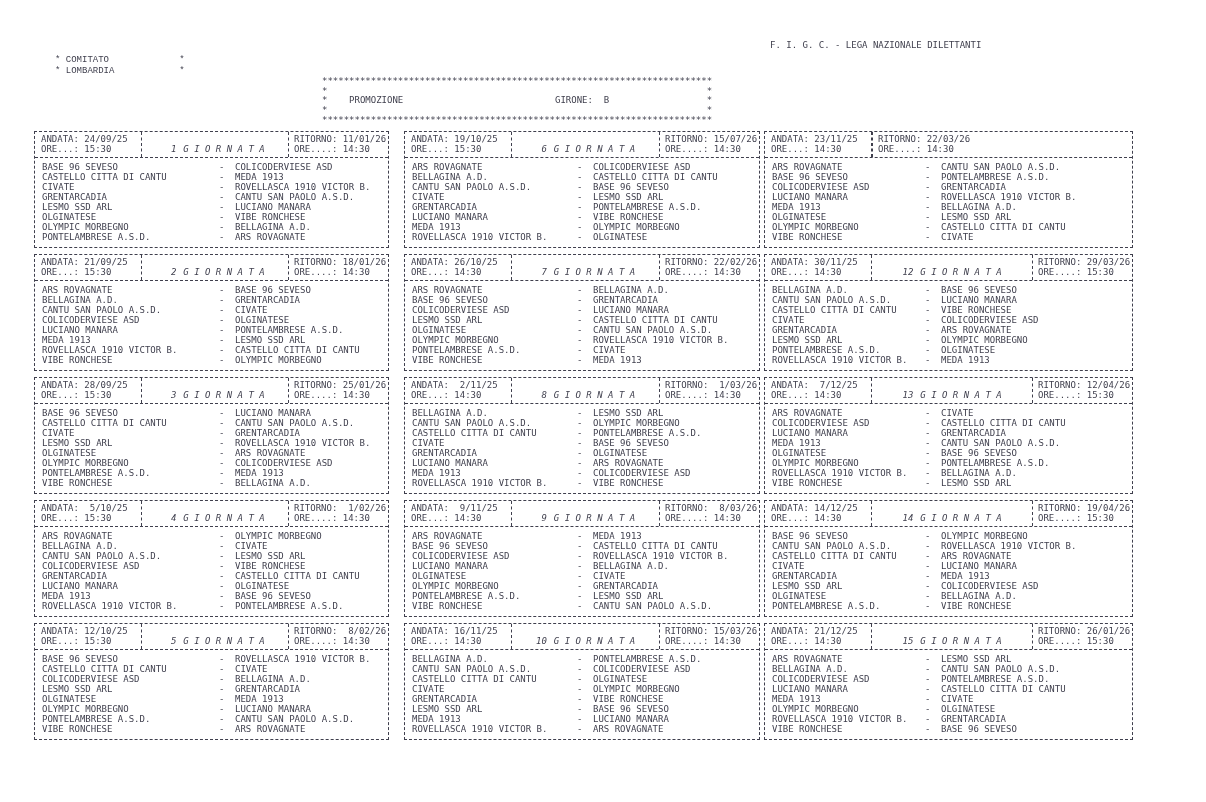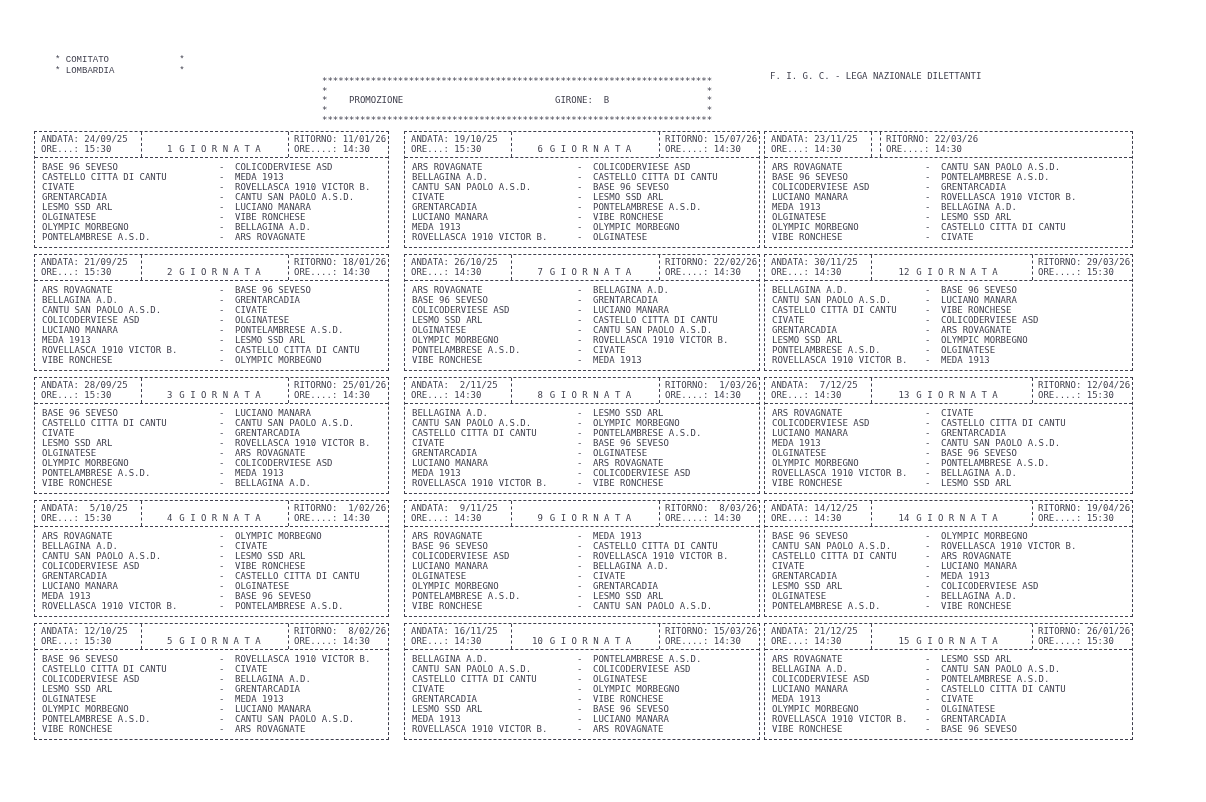--- a/index.html
+++ b/index.html
@@ -5,34 +5,34 @@
   :root{ --fg:#3f3f4d; --bg:#ffffff; }
   html,body{margin:0;padding:0;}
   body{
     width:1206px;height:802px;position:relative;overflow:hidden;
     background:var(--bg);color:var(--fg);
     font-family:"DejaVu Sans Mono","Liberation Mono",monospace;
     font-size:9px;
   }
   .pre{white-space:pre;}
   .comitato{position:absolute;left:55px;top:55px;line-height:11px;font-family:Liberation Mono, monospace;}
-  .figc{position:absolute;left:770px;top:71px;text-align:center;}
+  .figc{position:absolute;left:770px;top:40px;text-align:center;}
   .promo{position:absolute;left:322px;top:77px;line-height:9.7px;}
   .promo div{white-space:pre;height:9.7px;}
   .grid{position:absolute;left:0;top:131px;}
   .gcol{position:absolute;top:0;}
   .c0{left:34px;width:355px;}
   .c1{left:404px;width:356px;}
   .c2{left:764px;width:369px;}
   .box{border:1px dashed var(--fg);margin-bottom:6px;box-sizing:border-box;background:var(--bg);}
   .bh{display:flex;border-bottom:1px dashed var(--fg);}
   .hc{box-sizing:border-box;padding:2px 0 3px 0;}
   .hl{width:107px;border-right:1px dashed var(--fg);padding-left:6px;}
-  .hm{flex:1;text-align:center;}
-  .hr{width:100px;border-left:1px dashed var(--fg);padding-left:5px;margin-left:8px;}
+  .hm{flex:1;text-align:center;font-style:italic;}
+  .hr{width:100px;border-left:1px dashed var(--fg);padding-left:5px;}
   .hline{line-height:10px;height:10px;white-space:pre;}
   .gnum{display:inline-block;min-width:11px;text-align:right;margin-right:7px;}
   .fx{padding:4px 0 5px 7px;}
   .fxr{display:flex;line-height:10px;height:10px;}
   .home{width:177px;white-space:pre;overflow:hidden;}
   .c1 .home{width:165px;}
   .c2 .home{width:153px;}
   .dash{width:16px;white-space:pre;}
   .away{flex:1;white-space:pre;overflow:hidden;}
 </style>

